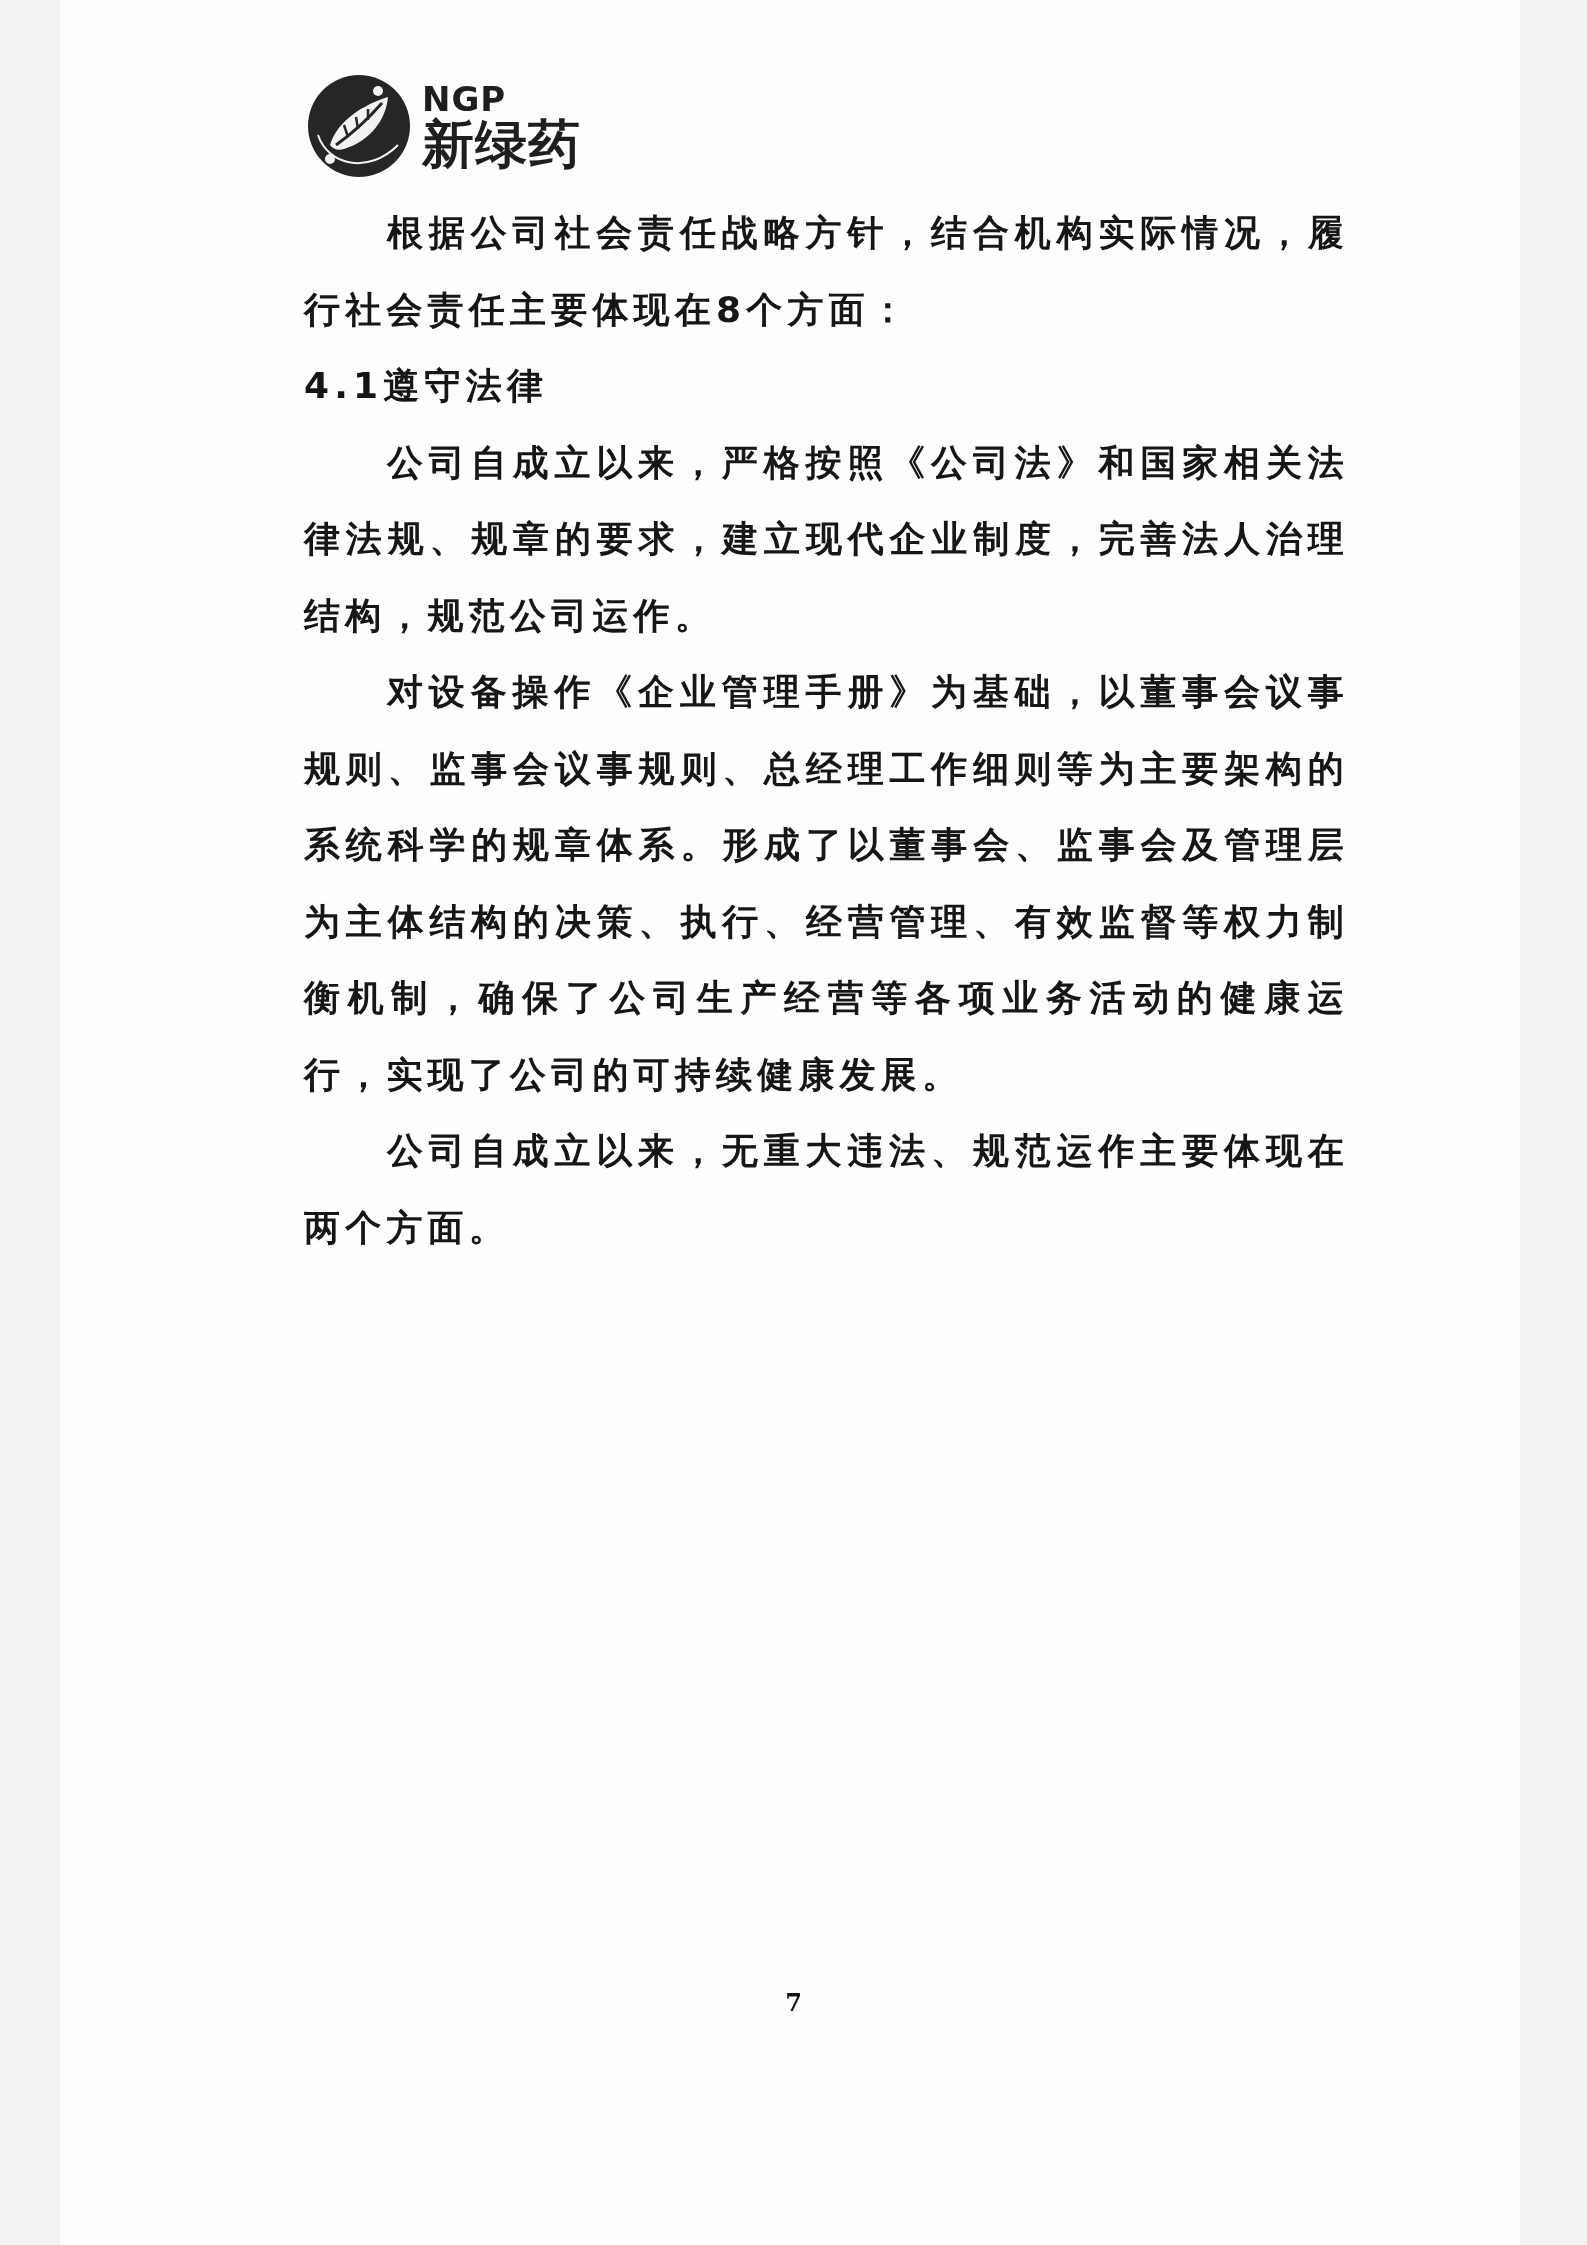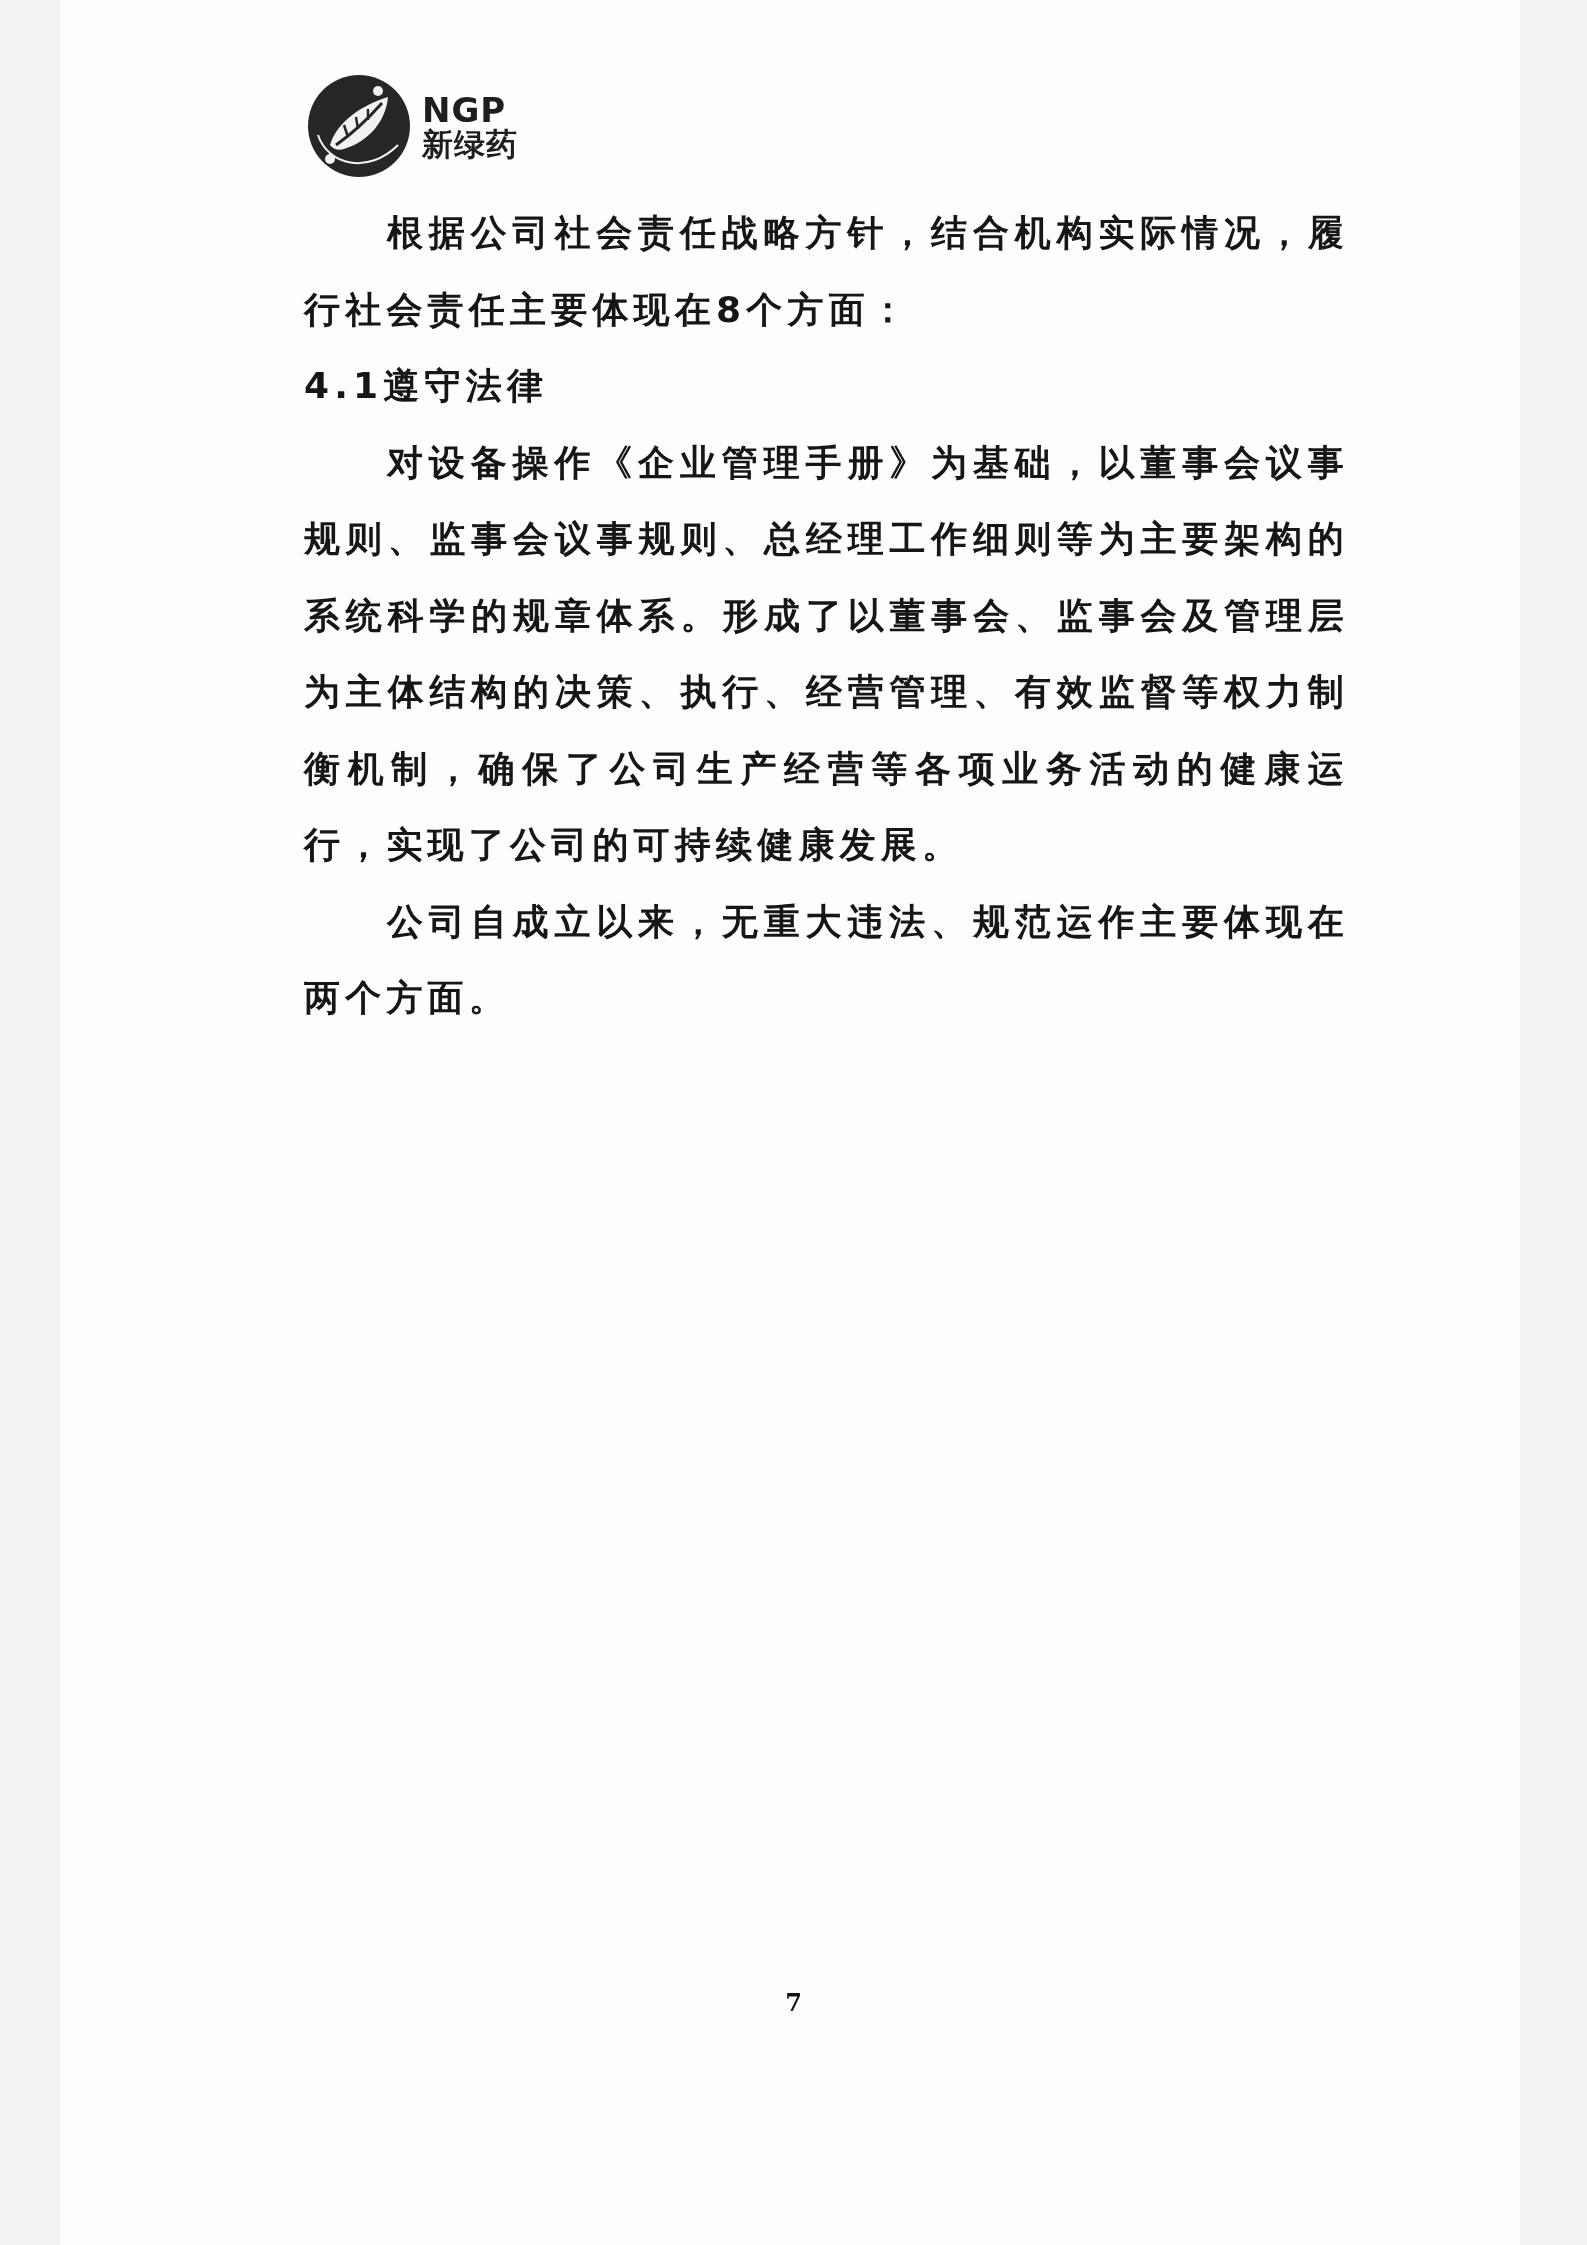--- a/index.html
+++ b/index.html
@@ -19,21 +19,21 @@
     position: absolute; left: 308px; top: 75px;
     display: flex; align-items: center;
   }
   .logo-mark {
     width: 102px; height: 102px; border-radius: 50%;
     background: #262626; position: relative; overflow: hidden;
   }
   .logo-mark svg { position: absolute; left: 0; top: 0; }
   .logo-text { margin-left: 12px; display: flex; flex-direction: column; line-height: 1; }
   .logo-en { font-family: "DejaVu Sans", sans-serif; font-weight: bold; font-size: 34px; color: #1e1e1e; letter-spacing: 1px; }
-  .logo-cn { font-family: "DejaVu Sans", sans-serif; font-weight: bold; font-size: 31px; color: #1e1e1e; margin-top: 2px; letter-spacing: 1px; }
+  .logo-cn { font-family: "DejaVu Sans", sans-serif; font-weight: bold; font-size: 52px; color: #1e1e1e; margin-top: 2px; letter-spacing: 1px; }
 
   .content {
     position: absolute; left: 304px; top: 195px; width: 1045px;
   }
   .para, .heading {
     font-family: "DejaVu Sans", sans-serif;
     font-size: 36px;
     line-height: 76.5px;
     letter-spacing: 5.2px;
     margin: 0;
@@ -68,18 +68,19 @@
   <div class="logo-text">
     <span class="logo-en">NGP</span>
     <span class="logo-cn">新绿药</span>
   </div>
 </div>
 
 <div class="content">
   <p class="para">根据公司社会责任战略方针，结合机构实际情况，履行社会责任主要体现在8个方面：</p>
 
   <p class="heading">4.1遵守法律</p>
+  <p class="para">公司自成立以来，严格按照《公司法》和国家相关法律法规、规章的要求，建立现代企业制度，完善法人治理结构，规范公司运作。</p>
   <p class="para">对设备操作《企业管理手册》为基础，以董事会议事规则、监事会议事规则、总经理工作细则等为主要架构的系统科学的规章体系。形成了以董事会、监事会及管理层为主体结构的决策、执行、经营管理、有效监督等权力制衡机制，确保了公司生产经营等各项业务活动的健康运行，实现了公司的可持续健康发展。</p>
   <p class="para">公司自成立以来，无重大违法、规范运作主要体现在两个方面。</p>
 
 </div>
 
 <div class="page-number">7</div>
 
 </body></html>

